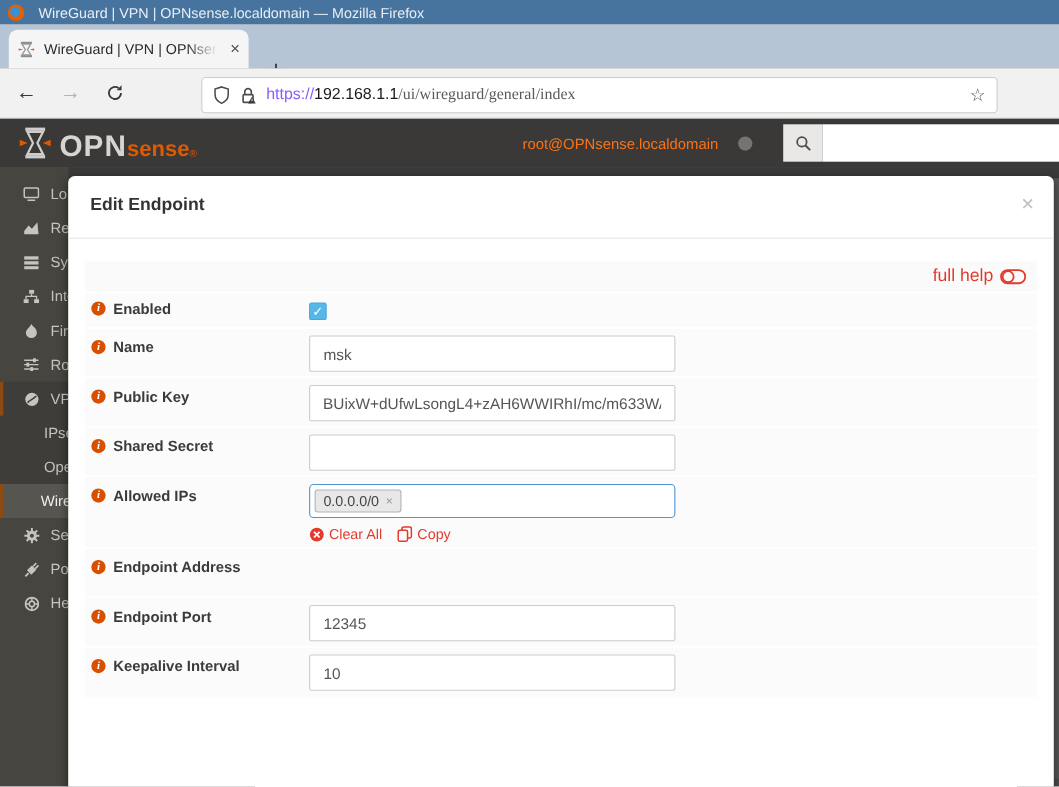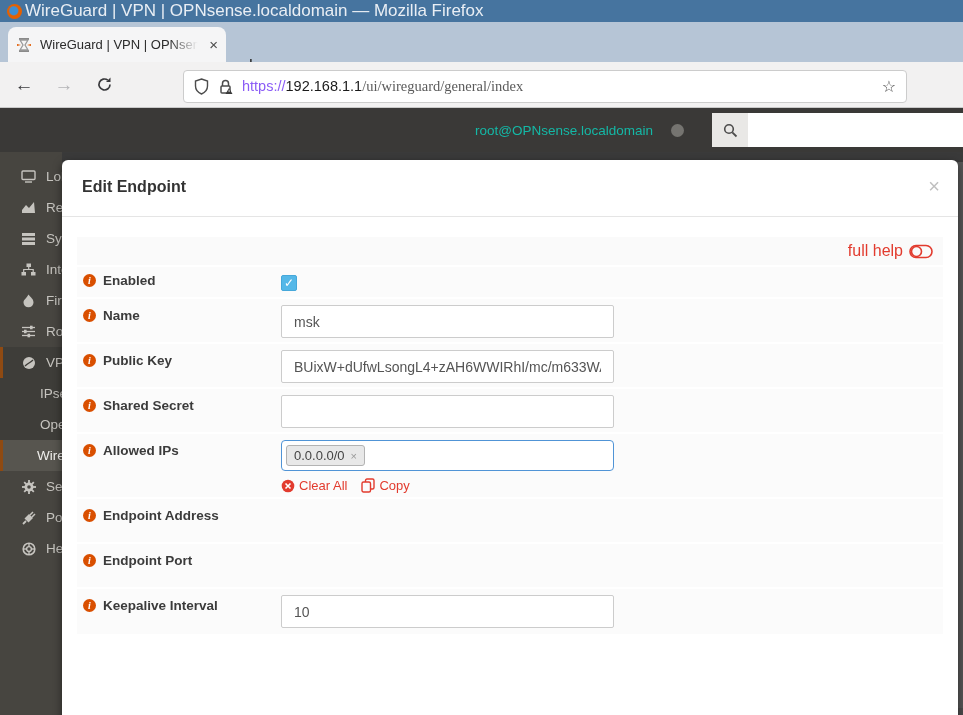--- a/index.html
+++ b/index.html
@@ -4,21 +4,21 @@
 <style>
   * { margin:0; padding:0; box-sizing:border-box; }
   html,body { width:963px; height:715px; overflow:hidden; font-family:"Liberation Sans", sans-serif; }
   .abs { position:absolute; }
   #stage { position:relative; width:963px; height:715px; background:#565656; }
 
   
   #titlebar { left:0; top:0; width:963px; height:22px; background:#46749f; display:flex; align-items:center; padding-left:7px; }
   #ff-icon { width:15px; height:15px; border-radius:50%;
     background:radial-gradient(circle at 45% 45%, #3d8fd4 0 33%, #e66000 45% 72%, #ffb300 100%); }
-  #titlebar-text { color:#e9eef4; font-size:17px; margin-left:3px; white-space:nowrap; }
+  #titlebar-text { color:#e9eef4; font-size:13px; margin-left:13px; white-space:nowrap; }
 
   
   #tabbar { left:0; top:22px; width:963px; height:40px; background:#b6c5d6; }
   #tab { position:absolute; left:8px; top:5px; width:218px; height:35px; background:#f5f5f6;
     border-radius:8px 8px 0 0; display:flex; align-items:center; padding:0 8px; }
   #tab-title { font-size:13px; color:#2b2b2b; margin-left:8px; white-space:nowrap; overflow:hidden; width:158px;
     -webkit-mask-image:linear-gradient(90deg,#000 82%,transparent); mask-image:linear-gradient(90deg,#000 82%,transparent); }
   #tab-close { color:#4c4c4c; font-size:15px; line-height:1; margin-left:auto; cursor:default; }
   #newtab { position:absolute; left:236px; top:27px; width:30px; height:30px; display:flex; align-items:center; justify-content:center;
     font-size:21px; color:#2b2b2b; font-weight:300; }
@@ -37,21 +37,21 @@
   #url-text .domain { color:#1b1b1b; }
   #url-text .path { color:#5a5a5a;font-family:Liberation Serif, serif; }
   #url-star { margin-left:auto; font-size:16px; color:#4a4a4a; }
 
   
   #appheader { left:0; top:108px; width:963px; height:44px; background:#3a3937; display:flex; align-items:center; }
   #brand { display:flex; align-items:flex-end; margin-left:16px; }
   #brand-opn { color:#d6d5d2; font-weight:bold; font-size:27px; letter-spacing:1px; line-height:0.85; margin-left:6px; }
   #brand-sense { color:#e05a00; font-weight:bold; font-size:20px; line-height:0.9; }
   #brand-reg { color:#e05a00; font-size:9px; vertical-align:top; }
-  #hdr-user { color:#14b8a6; font-size:13.5px; margin-left:auto; }
+  #hdr-user { color:#f97316; font-size:13.5px; margin-left:auto; }
   #hdr-dot { width:13px; height:13px; border-radius:50%; background:#757470; margin-left:18px; }
   #hdr-search { display:flex; margin-left:28px; height:34px; }
   #hdr-search-btn { width:36px; height:34px; background:#e9e8e6; display:flex; align-items:center; justify-content:center; }
   #hdr-search-input { width:215px; height:34px; border:none; outline:none; background:#fff; padding:0 8px; font-size:13px; }
 
   
   #sidebar { left:0; top:152px; width:62px; height:563px; background:#474540; overflow:hidden; padding-top:9px; }
   .sb-item { height:31px; display:flex; align-items:center; color:#c6c4bf; font-size:13.5px; white-space:nowrap;
     padding-left:18px; border-left:3px solid transparent; }
   .sb-item .sb-ic { width:15px; display:flex; justify-content:center; margin-right:10px; flex:0 0 15px; }
@@ -148,20 +148,32 @@
       <path d="M4.5 7 V4.5 A3 3 0 0 1 10.5 4.5 V7" fill="none" stroke="#4c4c4c" stroke-width="1.5"></path>
       <rect x="3" y="7" width="9" height="7" rx="1" fill="none" stroke="#4c4c4c" stroke-width="1.5"></rect>
       <path d="M11 9 L14.5 15 H7.5 Z" fill="#3a3a3a"></path>
         <rect x="10.7" y="10.8" width="0.8" height="2.2" fill="#fff"></rect>
     </svg>
     <span id="url-text"><span class="scheme">https://</span><span class="domain">192.168.1.1</span><span class="path">/ui/wireguard/general/index</span></span>
     <span id="url-star">☆</span>
   </div>
 
   <div id="appheader" class="abs">
+    <div id="brand">
+      <svg width="32" height="30" viewBox="0 0 32 30">
+        <rect x="7" y="1" width="18" height="3" fill="#cfcecb"></rect>
+        <rect x="7" y="26" width="18" height="3" fill="#cfcecb"></rect>
+        <path d="M9 5 L23 5 L18 15 L23 25 L9 25 L14 15 Z" fill="none" stroke="#cfcecb" stroke-width="2"></path>
+        <path d="M2 12 L9 15 L2 18 Z" fill="#e05a00"></path>
+        <path d="M30 12 L23 15 L30 18 Z" fill="#e05a00"></path>
+      </svg>
+      <span id="brand-opn">OPN</span>
+        <span id="brand-sense">sense</span>
+        <span id="brand-reg">®</span>
+    </div>
     <div id="hdr-user">root@OPNsense.localdomain</div>
     <div id="hdr-dot"></div>
     <div id="hdr-search">
       <div id="hdr-search-btn">
         <svg width="15" height="15" viewBox="0 0 15 15">
           <circle cx="6" cy="6" r="4.3" fill="none" stroke="#4c4c4c" stroke-width="1.6"></circle>
           <line x1="9.3" y1="9.3" x2="13.5" y2="13.5" stroke="#4c4c4c" stroke-width="1.8"></line>
         </svg>
       </div>
       <input id="hdr-search-input" placeholder="" style="">
@@ -379,20 +391,21 @@
             <span class="info-ic">i</span>
             <b>Endpoint Address</b>
           </div>
       </div>
 
       <div class="frow h45">
         <div class="fl">
             <span class="info-ic">i</span>
             <b>Endpoint Port</b>
           </div>
+        <div class="fc"><input class="tinput" value="12345" style=""></div>
       </div>
 
       <div class="frow h47">
         <div class="fl">
             <span class="info-ic">i</span>
             <b>Keepalive Interval</b>
           </div>
         <div class="fc"><input class="tinput" value="10" style=""></div>
       </div>
     </div>

